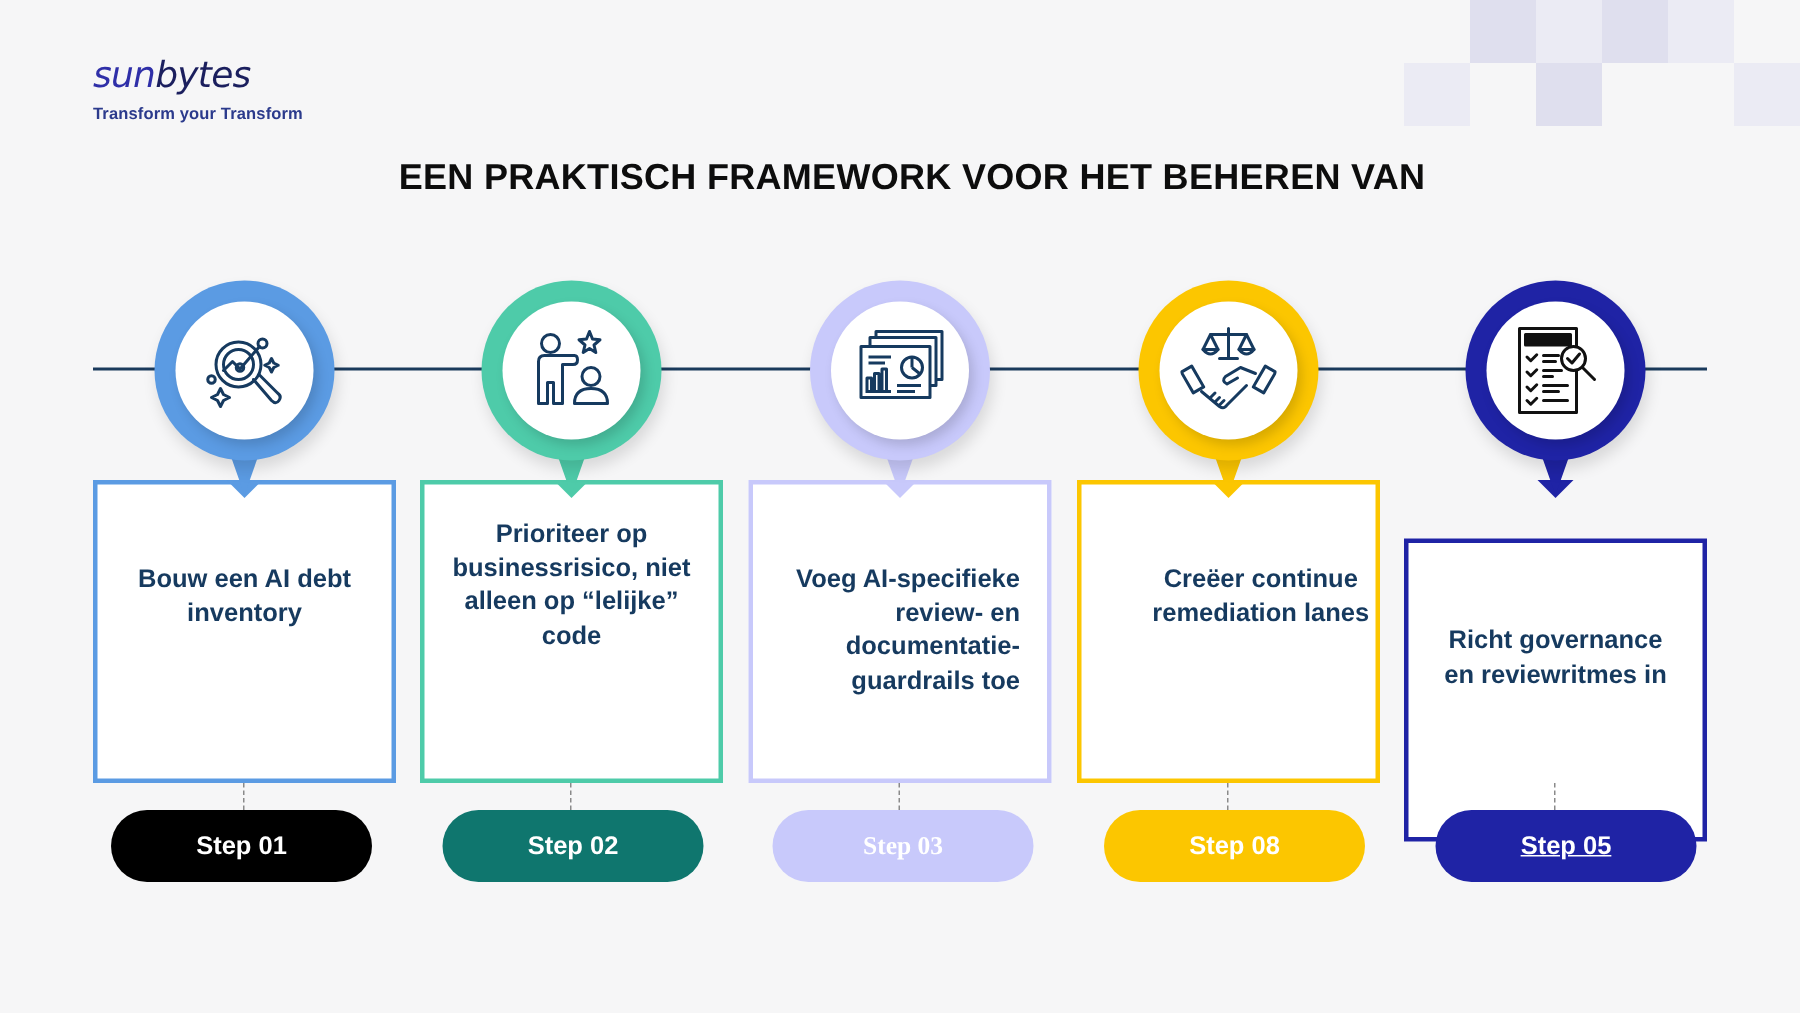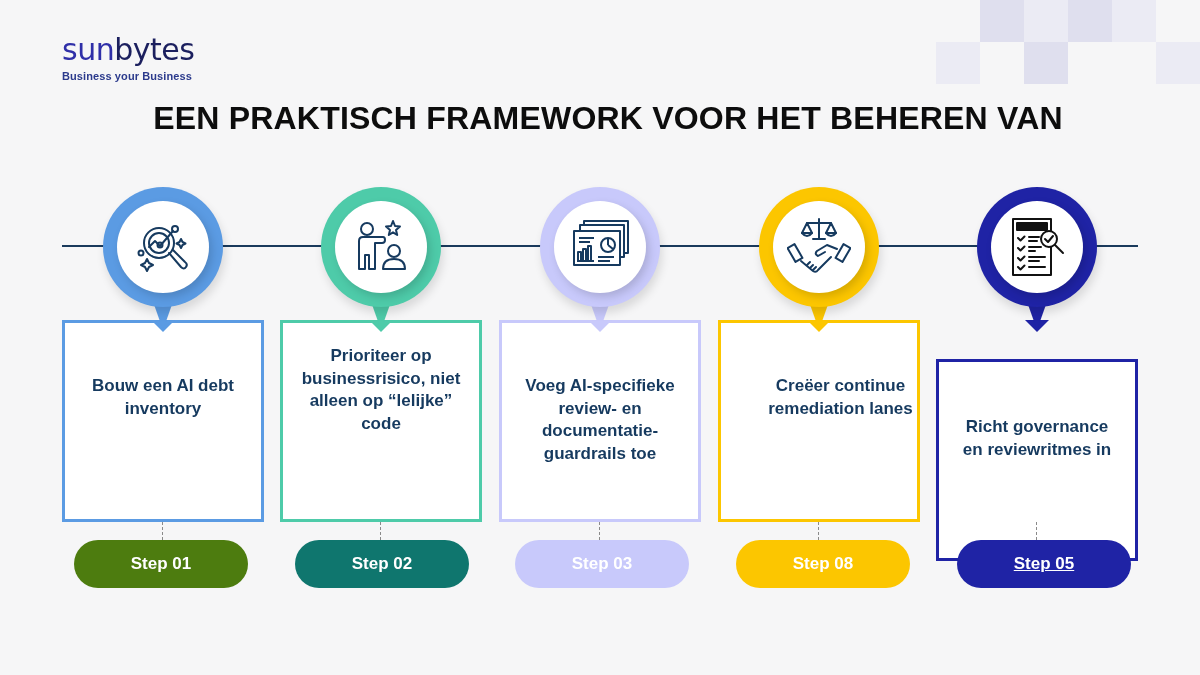--- a/index.html
+++ b/index.html
@@ -10,33 +10,33 @@
       position: relative;
       color: #163a5f;
     }
     .deco { position: absolute; width: 44px; height: 42px; }
     .deco.dark { background: #dfdfee; }
     .deco.light { background: #ebebf4; }
 
     .logo { position: absolute; left: 62px; top: 34px; }
     .logo-word {
       font-family: "DejaVu Sans", sans-serif;
-      font-size: 30px; letter-spacing: -0.5px;
-      line-height: 32px; font-weight: 400;
+      font-size: 24px; letter-spacing: -0.5px;
+      line-height: 32px; font-weight: 400; font-style: italic;
     }
     .logo-word .a { color: #2f2fa8; }
     .logo-word .b { color: #1b1f5e; }
     .logo-tag {
       font-size: 11px; font-weight: 700; color: #2b3a8c;
       margin-top: 4px; letter-spacing: 0.1px;
     }
 
     .title {
       position: absolute; left: 150px; width: 916px; top: 100px;
-      text-align: center; font-weight: 700; font-size: 32px;
+      text-align: center; font-weight: 700; font-size: 24px;
       line-height: 37px; color: #0d0d0d; letter-spacing: 0.2px;
     }
 
     .timeline {
       position: absolute; left: 62px; top: 245px; width: 1076px;
       height: 2px; background: #1a3a5c;
     }
 
     .step { position: absolute; top: 0; width: 202px; height: 675px; }
     .pin {
@@ -86,21 +86,21 @@
 <div class="deco dark" style="left:980px;top:0;"></div>
 <div class="deco light" style="left:1024px;top:0;"></div>
 <div class="deco dark" style="left:1068px;top:0;"></div>
 <div class="deco light" style="left:1112px;top:0;"></div>
 <div class="deco light" style="left:936px;top:42px;"></div>
 <div class="deco dark" style="left:1024px;top:42px;"></div>
 <div class="deco light" style="left:1156px;top:42px;"></div>
 
 <div class="logo">
   <div class="logo-word"><span class="a">sun</span><span class="b">bytes</span></div>
-  <div class="logo-tag">Business your Business</div>
+  <div class="logo-tag">Transform your Transform</div>
 </div>
 
 <div class="title">
   <div>EEN PRAKTISCH FRAMEWORK VOOR HET BEHEREN VAN</div>
 </div>
 
 <div class="timeline"></div>
 
 <div class="step" style="left:62px;">
   <div class="box" style="border-color:#5b9be3;">
@@ -117,21 +117,21 @@
         <circle cx="29" cy="30" r="2.5"></circle>
         <circle cx="44" cy="14" r="3"></circle>
         <circle cx="10" cy="38" r="2.5"></circle>
         <path d="M38 38 L50 52 Q53 55 55 52 Q57 49 54 47 L42 35"></path>
         <path d="M50 24 l1.5 3 3 1.5 -3 1.5 -1.5 3 -1.5 -3 -3 -1.5 3 -1.5z"></path>
         <path d="M16 44 l2 4 4 2 -4 2 -2 4 -2 -4 -4 -2 4 -2z"></path>
       </svg>
     </div>
   </div>
   <div class="connector"></div>
-  <div class="pill" style="left:12px;background:#4d7c0f;">Step 01</div>
+  <div class="pill" style="left:12px;background:#000000;">Step 01</div>
 </div>
 
 <div class="step" style="left:280px;">
   <div class="box" style="border-color:#4ecba9;">
     <div class="box-text" style="margin-top:22px;">Prioriteer op businessrisico, niet alleen op “lelijke” code</div>
   </div>
   <div class="box-tip" style="border-top-color:#4ecba9;"></div>
   <div class="pin-tail" style="border-top-color:#4ecba9;"></div>
   <div class="pin" style="background:#4ecba9;">
     <div class="pin-inner">
@@ -143,40 +143,40 @@
         <path d="M34 54 Q34 44 45 44 Q56 44 56 54 Z"></path>
       </svg>
     </div>
   </div>
   <div class="connector"></div>
   <div class="pill" style="left:15px;background:#0f766e;">Step 02</div>
 </div>
 
 <div class="step" style="left:499px;">
   <div class="box" style="border-color:#c8c9fb;">
-    <div class="box-text" style="margin-top:52px;">Voeg AI-specifieke review- en documentatie-guardrails toe</div>
+    <div class="box-text" style="margin-top:52px;text-align:right;">Voeg AI-specifieke review- en documentatie-guardrails toe</div>
   </div>
   <div class="box-tip" style="border-top-color:#c8c9fb;"></div>
   <div class="pin-tail" style="border-top-color:#c8c9fb;"></div>
   <div class="pin" style="background:#c8c9fb;">
     <div class="pin-inner">
       <svg viewBox="0 0 64 64" fill="none" stroke="#163a5f" stroke-width="2" stroke-linejoin="round">
         <rect x="16" y="6" width="44" height="32"></rect>
         <rect x="12" y="10" width="44" height="32" fill="#ffffff"></rect>
         <rect x="6" y="16" width="46" height="34" fill="#ffffff"></rect>
         <path d="M11 23 H26 M11 27 H22"></path>
         <circle cx="40" cy="30" r="7"></circle>
         <path d="M40 30 V23 M40 30 L45 34"></path>
         <path d="M10 45 V37 H13 V45 M15 45 V34 H18 V45 M20 45 V31 H23 V45 M9 46 H26"></path>
         <path d="M30 42 H46 M30 46 H42"></path>
       </svg>
     </div>
   </div>
   <div class="connector"></div>
-  <div class="pill" style="left:16px;background:#c8c9fb;">Step 03</div>
+  <div class="pill" style="left:16px;background:#c8c9fb;font-family:Liberation Serif, serif;">Step 03</div>
 </div>
 
 <div class="step" style="left:718px;">
   <div class="box" style="border-color:#fcc600;">
     <div class="box-text" style="margin-top:52px;margin-left:43px;">Creëer continue remediation lanes</div>
   </div>
   <div class="box-tip" style="border-top-color:#fcc600;"></div>
   <div class="pin-tail" style="border-top-color:#fcc600;"></div>
   <div class="pin" style="background:#fcc600;">
     <div class="pin-inner">

